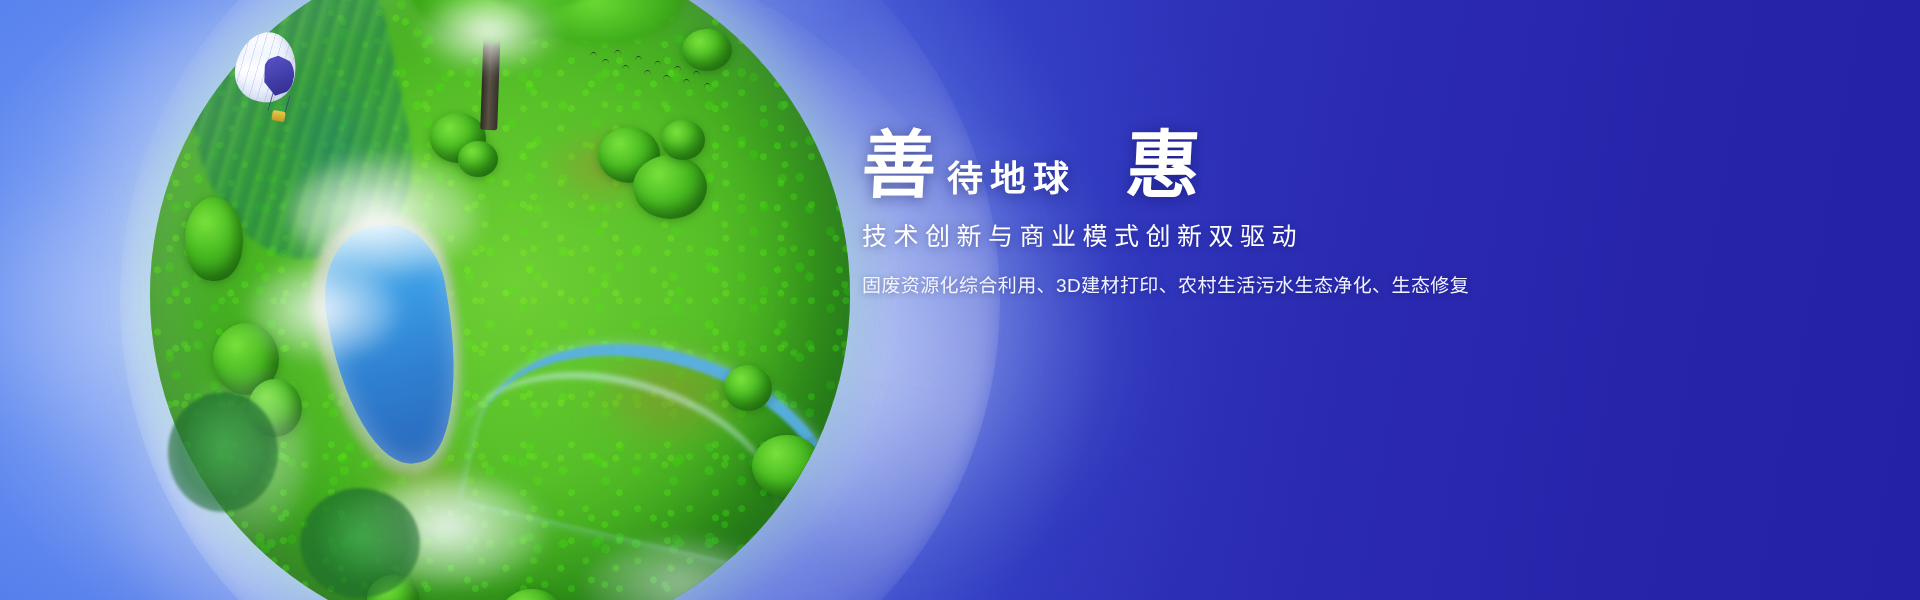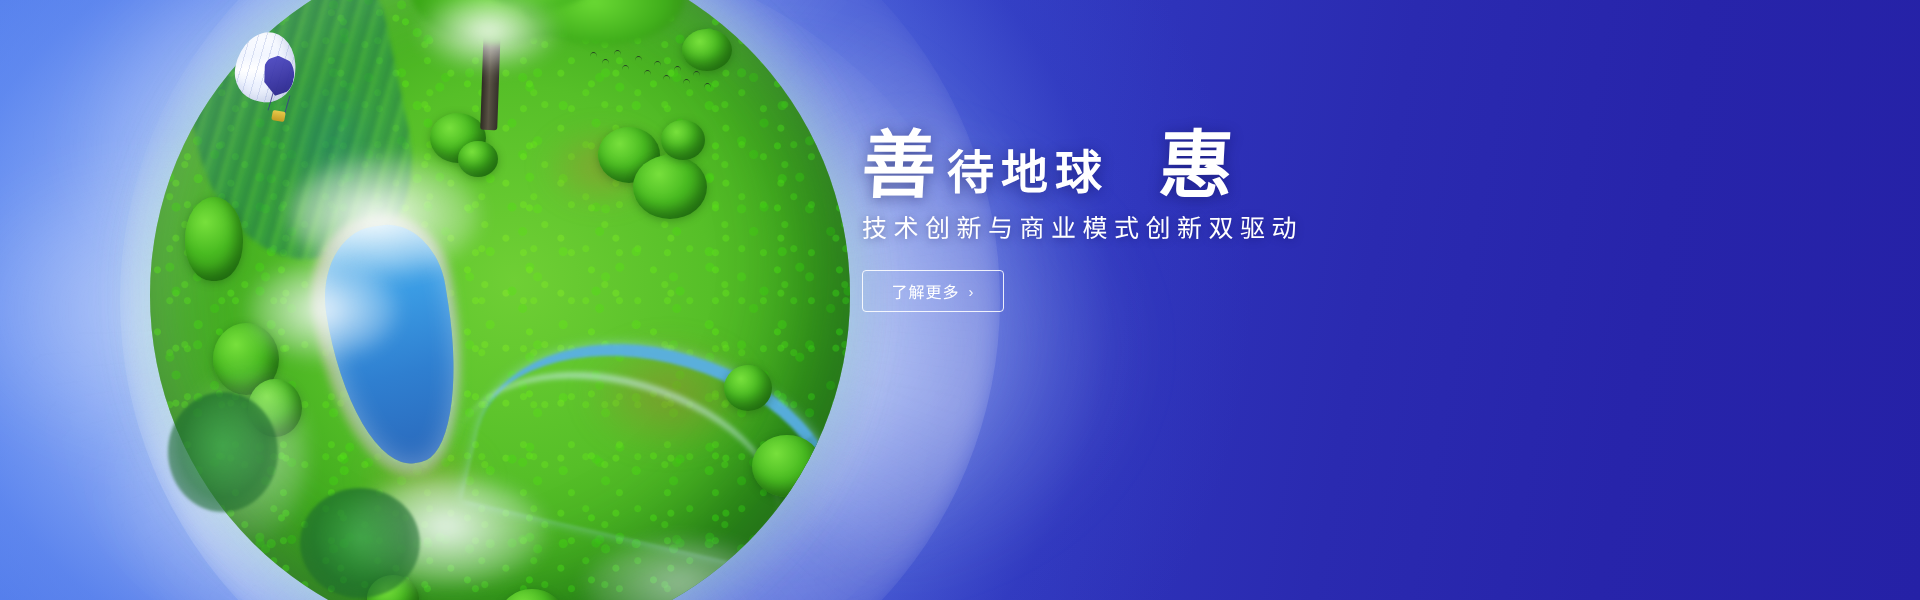--- a/index.html
+++ b/index.html
@@ -357,30 +357,30 @@
   }
   .hl-big {
     font-family: "DejaVu Serif", "Liberation Serif", serif;
     font-size: 74px;
     font-weight: 700;
     letter-spacing: 1px;
     transform: skewX(-3deg);
   }
   .hl-small {
     font-family: "DejaVu Serif", "Liberation Serif", serif;
-    font-size: 47px;
+    font-size: 36px;
     font-weight: 700;
     letter-spacing: 7px;
     padding-bottom: 6px;
     padding-left: 10px;
   }
   .hl-gap { width: 50px; }
 
   .subtitle {
-    margin-top: 6px;
+    margin-top: 14px;
     font-size: 25px;
     font-weight: 400;
     color: #ffffff;
     letter-spacing: 6.5px;
     white-space: nowrap;
     text-shadow: 0 1px 8px rgba(10,10,70,.40);
   }
 
   .desc {
     margin-top: 18px;
@@ -513,20 +513,17 @@
 
     <div class="headline">
       <span class="hl-big">善</span>
       <span class="hl-small">待地球</span>
       <span class="hl-gap"></span>
       <span class="hl-big">惠</span>
     </div>
 
     <div class="subtitle">技术创新与商业模式创新双驱动</div>
 
-
-    <div class="cta">
-      <span>了解更多</span>
-      <span class="cta-chevron">›</span>
-    </div>
+    <div class="desc">固废资源化综合利用、3D建材打印、农村生活污水生态净化、生态修复</div>
+
 
   </div>
 </div>
 
 </body></html>

